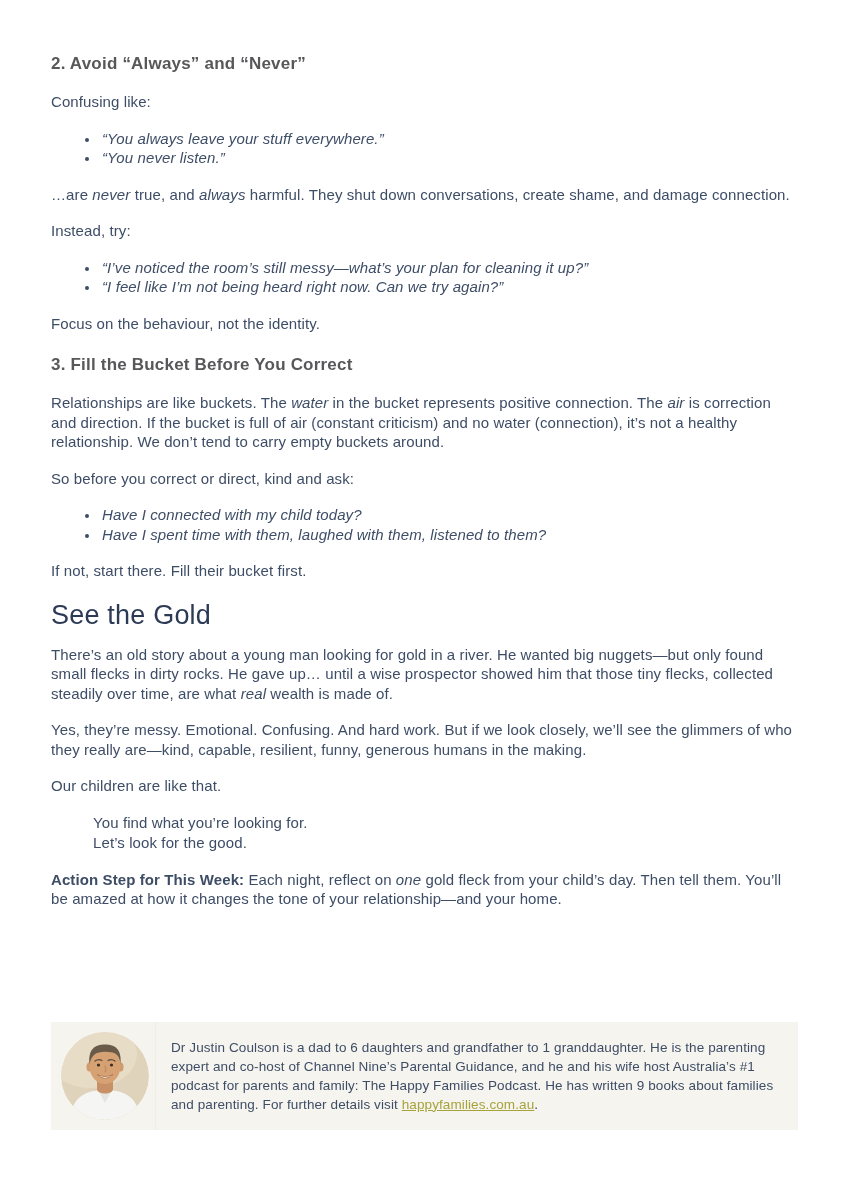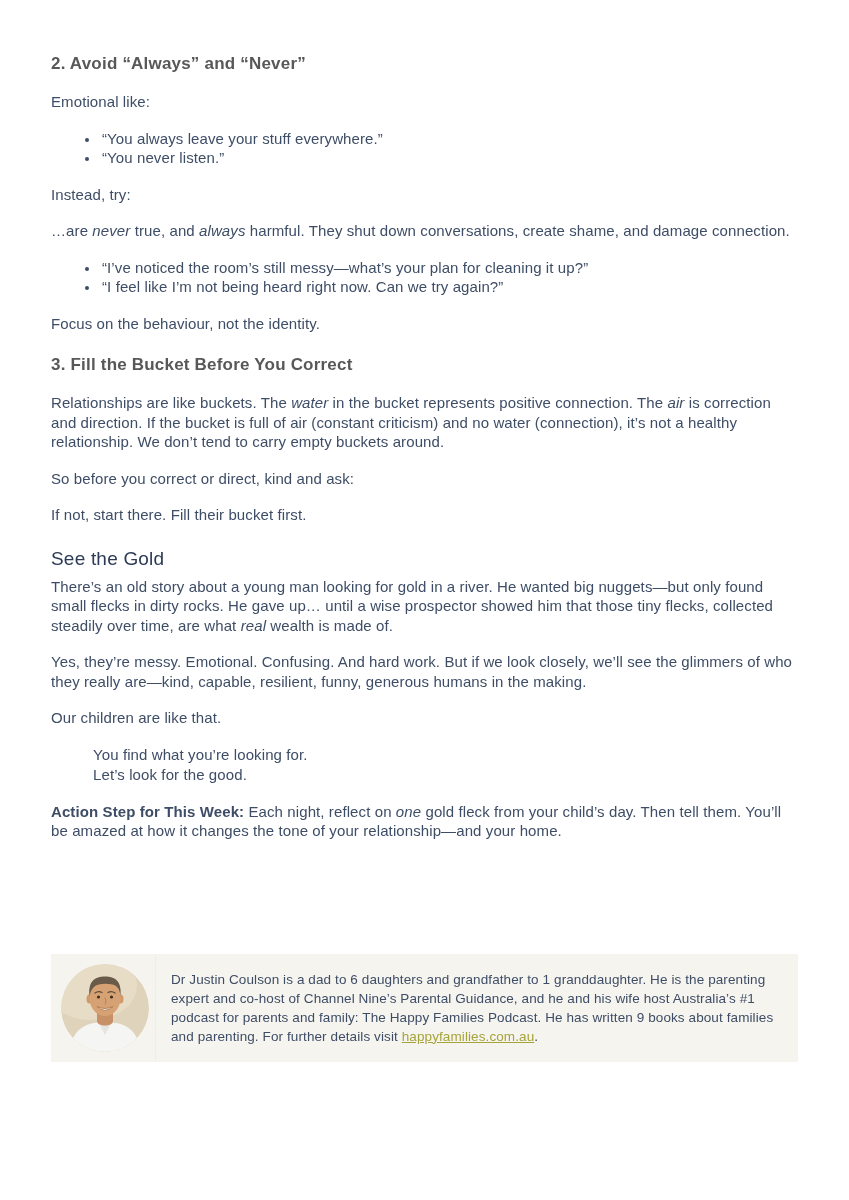--- a/index.html
+++ b/index.html
@@ -30,30 +30,31 @@
   .article h3 {
     font-size: 17px;
     line-height: 21px;
     margin: 21px 0 18px 0;
     color: var(--heading-gray, #58585a);
     letter-spacing: 0.2px;
     font-weight: bold;
   }
   .article h3:first-child { margin-top: 0; }
   .article h2 {
-    font-size: 19px;
+    font-size: 27px;
     line-height: 28px;
-    margin: 20px 0 4px 0;
+    margin: 20px 0 16px 0;
     color: var(--title-navy, #2c3a55);
     font-weight: 500;
     letter-spacing: 0.2px;
   }
   .article ul {
     margin: 0 0 17px 0;
     padding: 0 0 0 49px;
+    font-style: italic;
   }
   .article li { margin: 0; padding-left: 2px; }
   .article li::marker { color: var(--body-text, #3e4d66); font-size: 13px; }
   .article em { font-style: italic; }
   .article strong { font-weight: bold; }
   .pull-quote {
     margin: 14px 0 17px 0;
     padding-left: 42px;
     line-height: 20px;
   }
@@ -95,35 +96,39 @@
     text-decoration: underline;
   }
 </style>
 </head>
 <body style="--page-bg: #ffffff; --body-text: #3e4d66; --heading-gray: #58585a; --title-navy: #2c3a55; --card-bg: #f6f4ee; --link-olive: #a6a33b; --avatar-backdrop: #dfd3bb;">
 
 <div class="page">
 
   <div class="article" id="article">
       <h3>2. Avoid “Always” and “Never”</h3>
-      <p>Emotional like:</p>
+      <p>Confusing like:</p>
       <ul>
         <li>“You always leave your stuff everywhere.”</li>
         <li>“You never listen.”</li>
       </ul>
+      <p>…are <em>never</em> true, and <em>always</em> harmful. They shut down conversations, create shame, and damage connection.</p>
       <p>Instead, try:</p>
-      <p>…are <em>never</em> true, and <em>always</em> harmful. They shut down conversations, create shame, and damage connection.</p>
       <ul>
         <li>“I’ve noticed the room’s still messy—what’s your plan for cleaning it up?”</li>
         <li>“I feel like I’m not being heard right now. Can we try again?”</li>
       </ul>
       <p>Focus on the behaviour, not the identity.</p>
       <h3>3. Fill the Bucket Before You Correct</h3>
       <p>Relationships are like buckets. The <em>water</em> in the bucket represents positive connection. The <em>air</em> is correction and direction. If the bucket is full of air (constant criticism) and no water (connection), it’s not a healthy relationship. We don’t tend to carry empty buckets around.</p>
       <p>So before you correct or direct, kind and ask:</p>
+      <ul>
+        <li>Have I connected with my child today?</li>
+        <li>Have I spent time with them, laughed with them, listened to them?</li>
+      </ul>
       <p>If not, start there. Fill their bucket first.</p>
       <h2>See the Gold</h2>
       <p>There’s an old story about a young man looking for gold in a river. He wanted big nuggets—but only found small flecks in dirty rocks. He gave up… until a wise prospector showed him that those tiny flecks, collected steadily over time, are what <em>real</em> wealth is made of.</p>
       <p>Yes, they’re messy. Emotional. Confusing. And hard work. But if we look closely, we’ll see the glimmers of who they really are—kind, capable, resilient, funny, generous humans in the making.</p>
       <p>Our children are like that.</p>
       <div class="pull-quote">
         <div>You find what you’re looking for.</div>
         <div>Let’s look for the good.</div>
       </div>
       <p><strong>Action Step for This Week:</strong> Each night, reflect on <em>one</em> gold fleck from your child’s day. Then tell them. You’ll be amazed at how it changes the tone of your relationship—and your home.</p>

